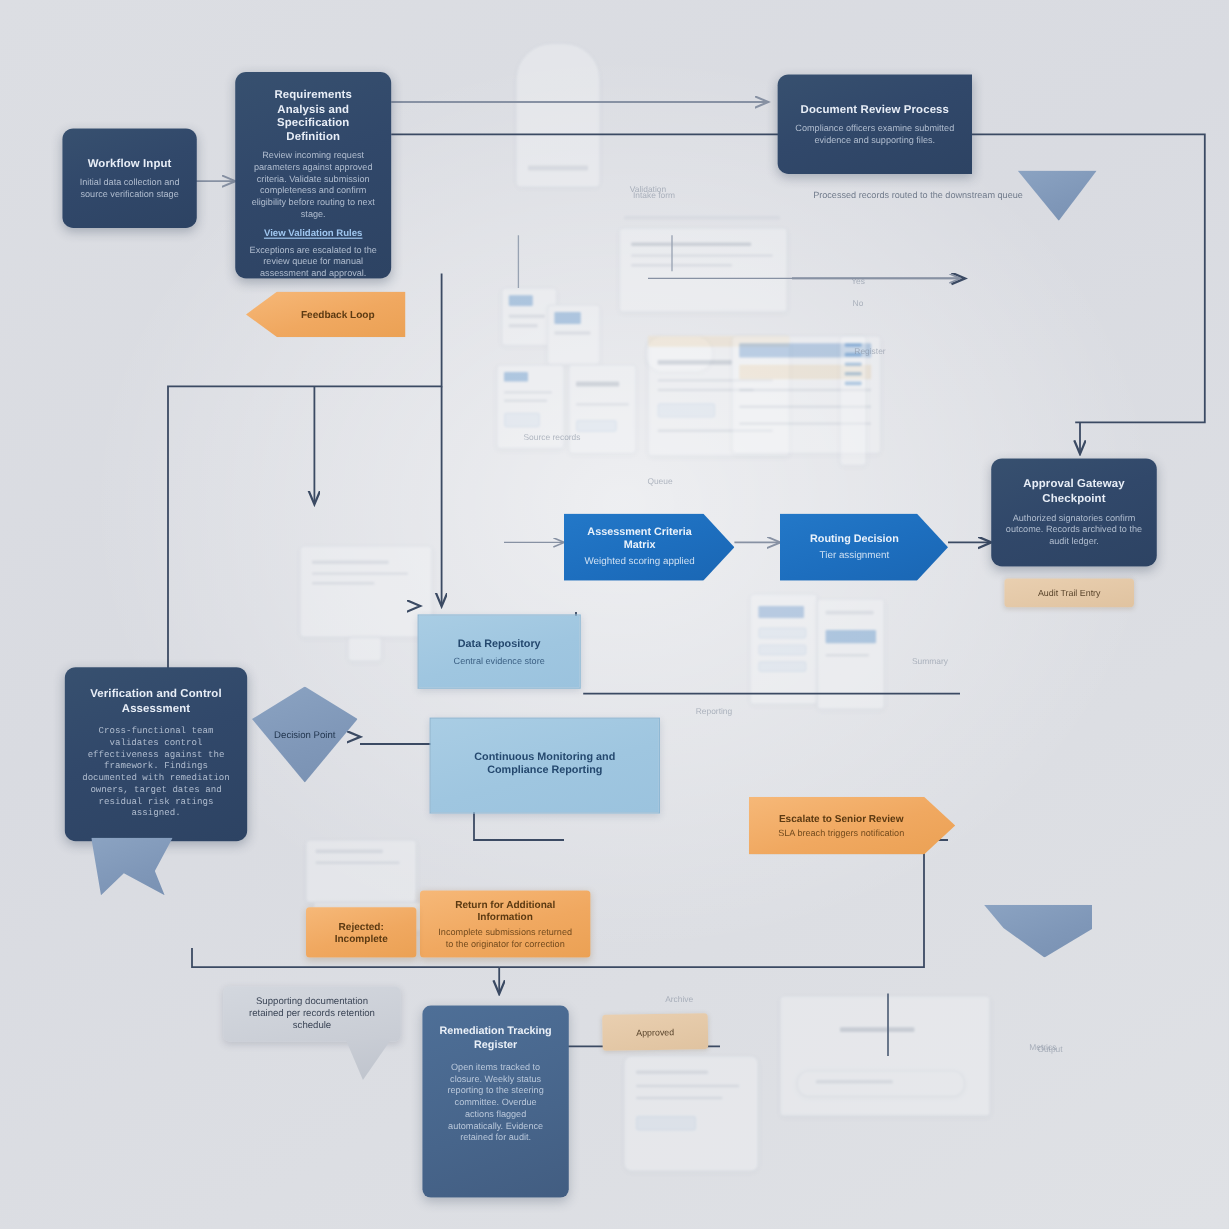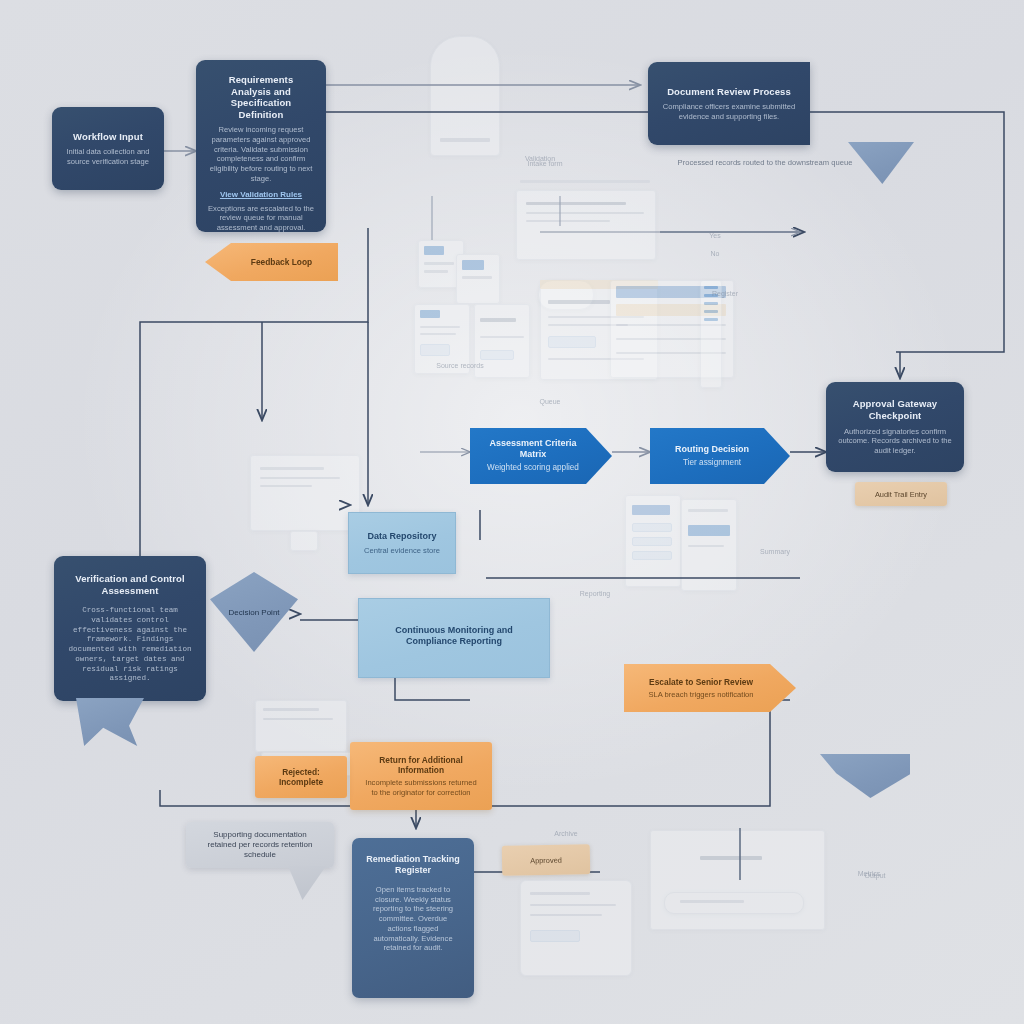--- a/index.html
+++ b/index.html
@@ -342,36 +342,36 @@
 
   <div class="slate tailB" style="position:absolute;left:848px;top:142px;width:66px;height:42px;"></div>
 
   <span class="ghost-text" style="left:650px;top:158px;width:230px;font-size:7.6px;color:#5f6b7d;opacity:.85;line-height:1.35;">Processed records routed to the downstream queue</span>
 
   <div class="nd dark" style="left:826px;top:382px;width:138px;height:90px;">
     <span class="t">Approval Gateway Checkpoint</span>
     <span class="b">Authorized signatories confirm outcome. Records archived to the audit ledger.</span>
   </div>
 
-  <div class="tan" style="position:absolute;left:837px;top:482px;width:92px;height:24px;display:flex;align-items:center;justify-content:center;text-align:center;margin-left:18px;">
+  <div class="tan" style="position:absolute;left:837px;top:482px;width:108px;height:24px;display:flex;align-items:center;justify-content:center;text-align:center;">
     <span>Audit Trail Entry</span>
   </div>
 
   <div class="nd dark" style="left:54px;top:556px;width:152px;height:145px;">
     <span class="t">Verification and Control Assessment</span>
     <span class="b" style="margin-top:10px;font-family:Liberation Mono, monospace;">Cross-functional team validates control effectiveness against the framework. Findings documented with remediation owners, target dates and residual risk ratings assigned.</span>
   </div>
 
   <div class="slate tailA" style="position:absolute;left:76px;top:698px;width:68px;height:48px;"></div>
 
   <div class="slate diamond" style="position:absolute;left:210px;top:572px;width:88px;height:80px;">
     <span>Decision Point</span>
   </div>
 
-  <div class="nd lightblue" style="left:348px;top:512px;width:108px;height:62px;">
+  <div class="nd lightblue" style="left:348px;top:512px;width:136px;height:62px;">
     <span class="t">Data Repository</span>
     <span class="b">Central evidence store</span>
   </div>
 
   <div class="nd lightblue" style="left:358px;top:598px;width:192px;height:80px;">
     <span class="t">Continuous Monitoring and Compliance Reporting</span>
     <span class="b"></span>
   </div>
 
   <div class="nd chev" style="left:470px;top:428px;width:142px;height:56px;">
@@ -385,21 +385,21 @@
   </div>
 
 
   <div class="slate tailC" style="position:absolute;left:820px;top:754px;width:90px;height:44px;"></div>
 
   <div class="nd orange right-arrow" style="left:624px;top:664px;width:172px;height:48px;">
     <span class="t">Escalate to Senior Review</span>
     <span class="b">SLA breach triggers notification</span>
   </div>
 
-  <div class="nd orange plain" style="left:350px;top:742px;width:142px;height:68px;">
+  <div class="nd orange plain" style="left:350px;top:742px;width:142px;height:56px;">
     <span class="t">Return for Additional Information</span>
     <span class="b">Incomplete submissions returned to the originator for correction</span>
   </div>
 
   <div class="nd orange plain" style="left:255px;top:756px;width:92px;height:42px;">
     <span class="t">Rejected: Incomplete</span>
   </div>
 
   <div class="nd callout" style="left:186px;top:822px;width:148px;height:46px;">
     <span class="t">Supporting documentation retained per records retention schedule</span>

